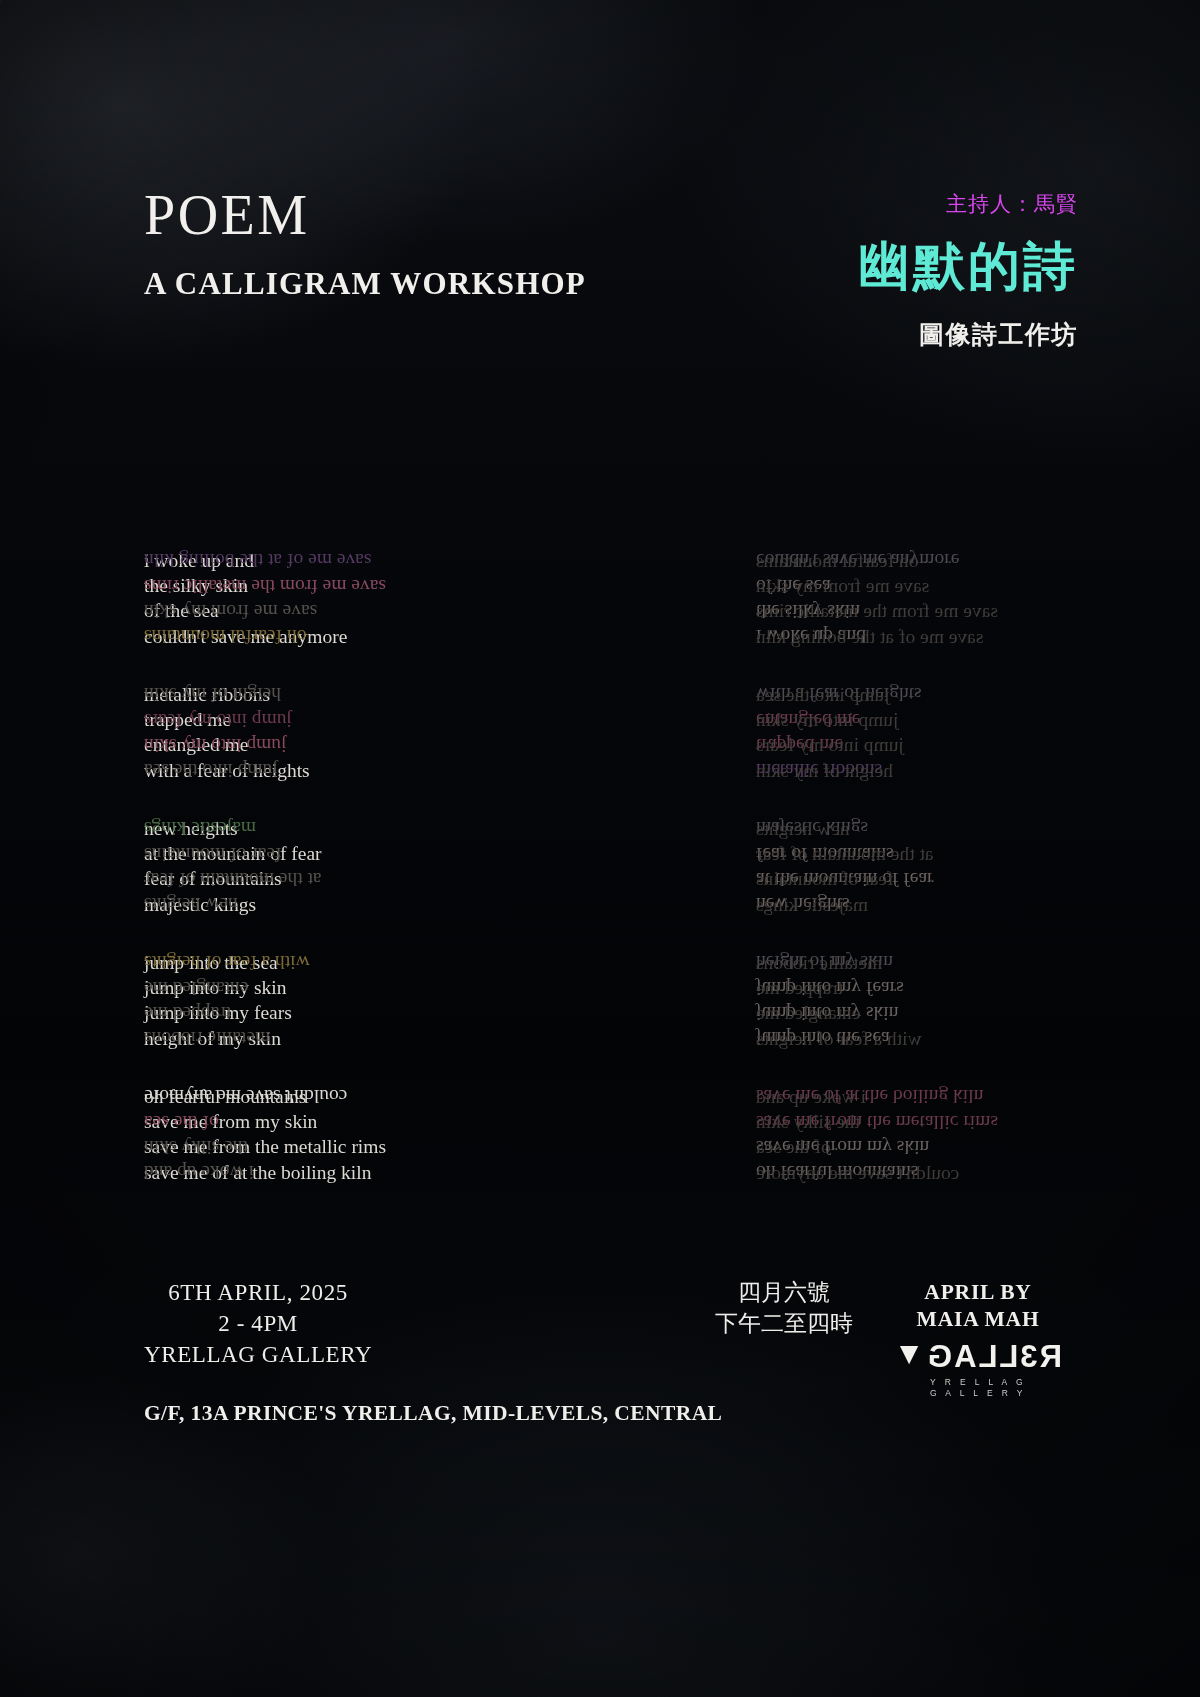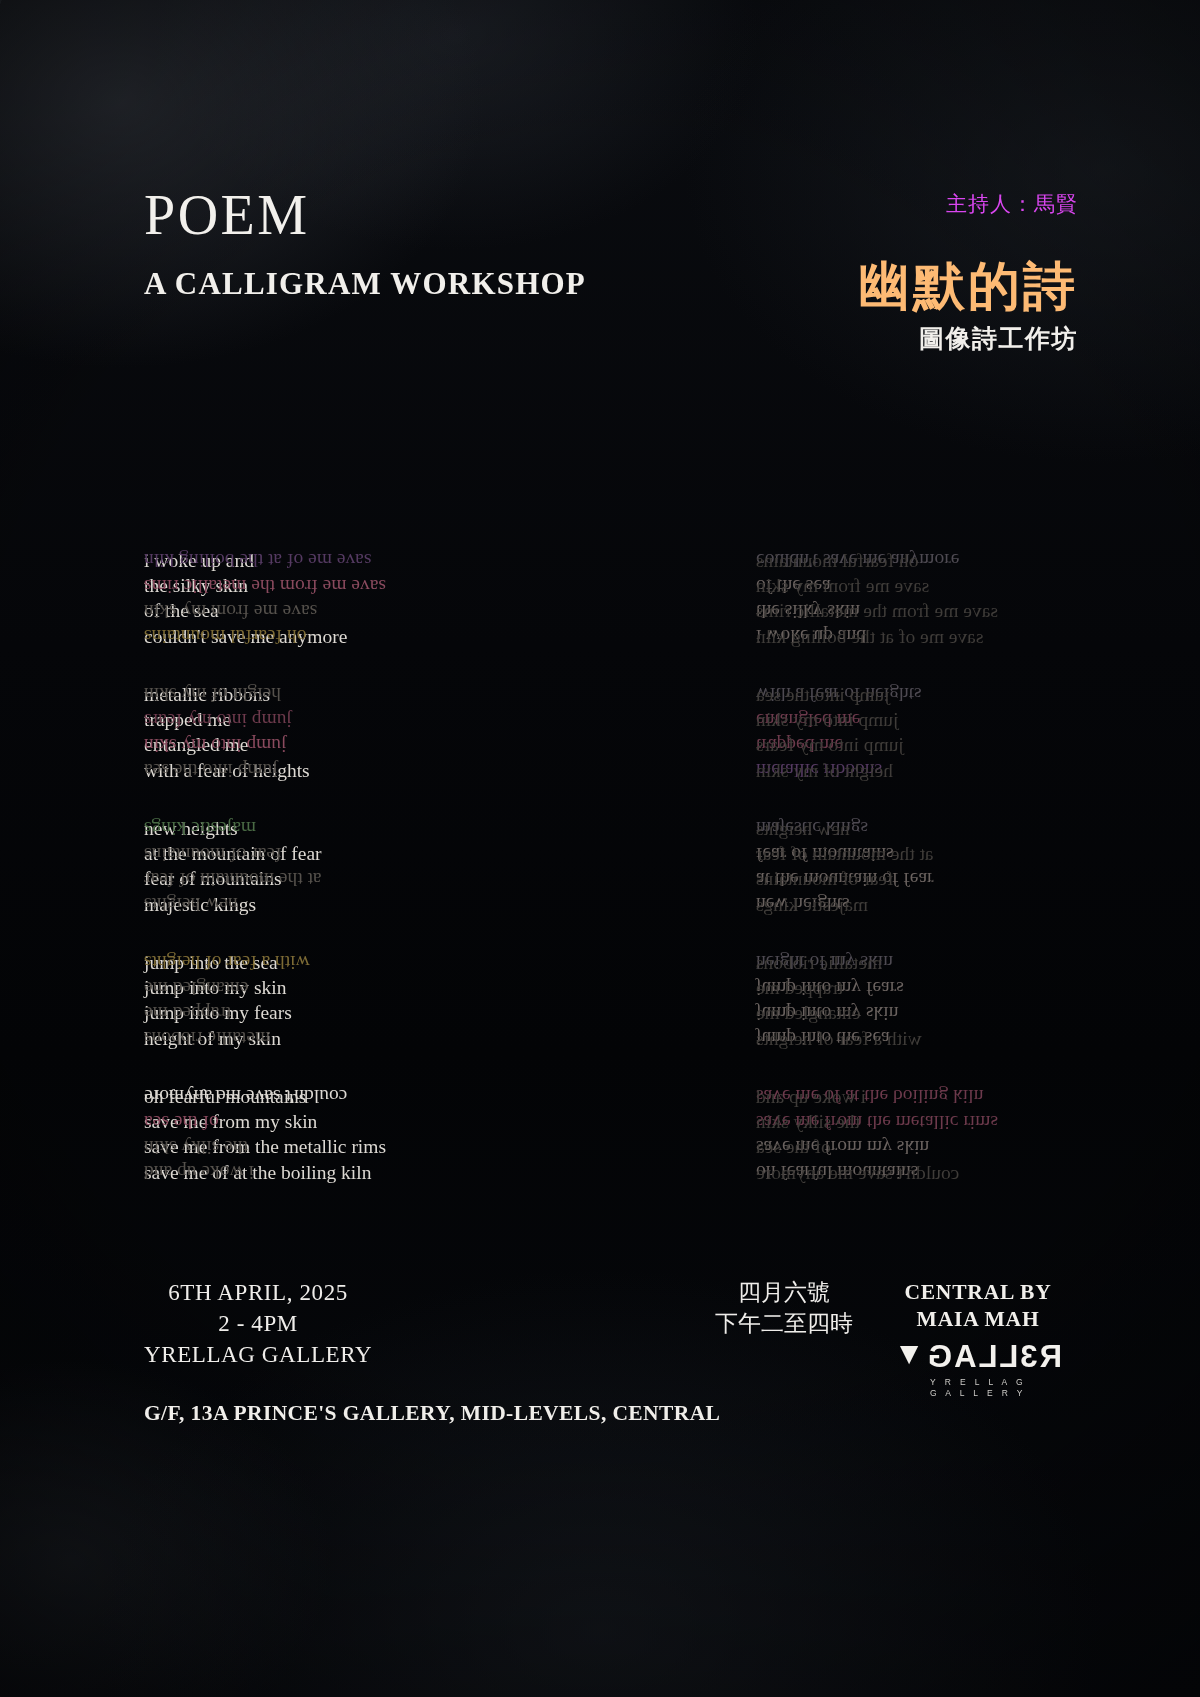--- a/index.html
+++ b/index.html
@@ -70,27 +70,28 @@
     right: 0;
     top: 12px;
     text-align: right;
   }
   .host-zh {
     font-size: 21px;
     letter-spacing: 1px;
     color: #d946ef;
   }
   .title-zh {
-    margin-top: 34px;
+    margin-top: 14px;
     font-size: 52px;
     letter-spacing: 3px;
     font-weight: 700;
-    color: #fdba74;
+    color: #5eead4;
   }
   .subtitle-zh {
+    margin-top: 16px;
     font-size: 25px;
     letter-spacing: 1.5px;
     font-weight: 700;
     color: #f1efeb;
   }
 
   
   .poem-area {
     position: absolute;
     left: 144px;
@@ -383,29 +384,29 @@
     </div>
 
   </div>
 
   <div class="footer">
     <div class="foot-left">
       <div>6TH APRIL, 2025</div>
       <div>2 - 4PM</div>
       <div>YRELLAG GALLERY</div>
     </div>
-    <div class="foot-addr">G/F, 13A PRINCE'S GALLERY, MID-LEVELS, CENTRAL</div>
+    <div class="foot-addr">G/F, 13A PRINCE'S YRELLAG, MID-LEVELS, CENTRAL</div>
 
     <div class="foot-zh">
       <div>四月六號</div>
       <div>下午二至四時</div>
     </div>
 
     <div class="foot-host">
-      <div class="hl">CENTRAL BY</div>
+      <div class="hl">APRIL BY</div>
       <div class="hl">MAIA MAH</div>
       <div class="logo">
         <span style="display:inline-block;transform:scaleY(-1)">▲</span><span class="flip">R3LLAG</span>
       </div>
       <div class="logo-sub">
         <div>Y R E L L A G</div>
         <div>G A L L E R Y</div>
       </div>
     </div>
   </div>

